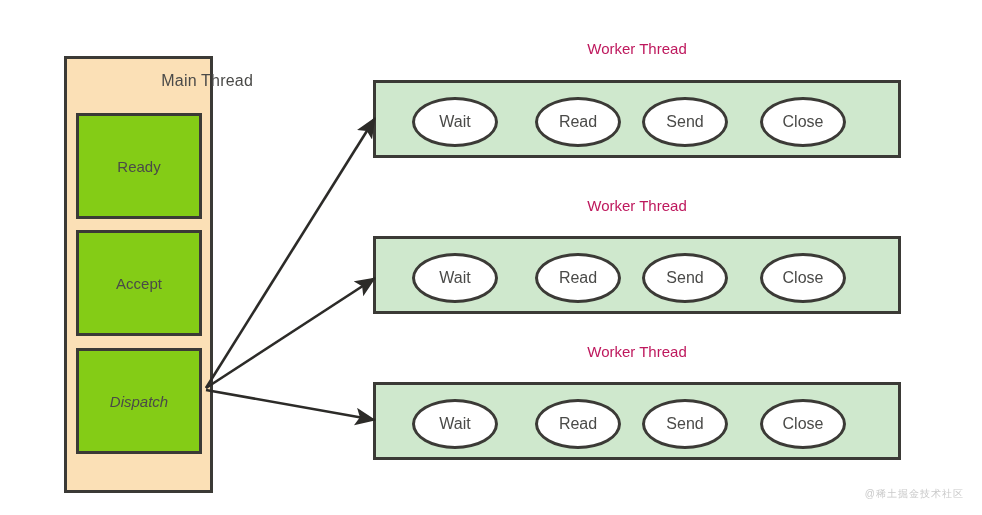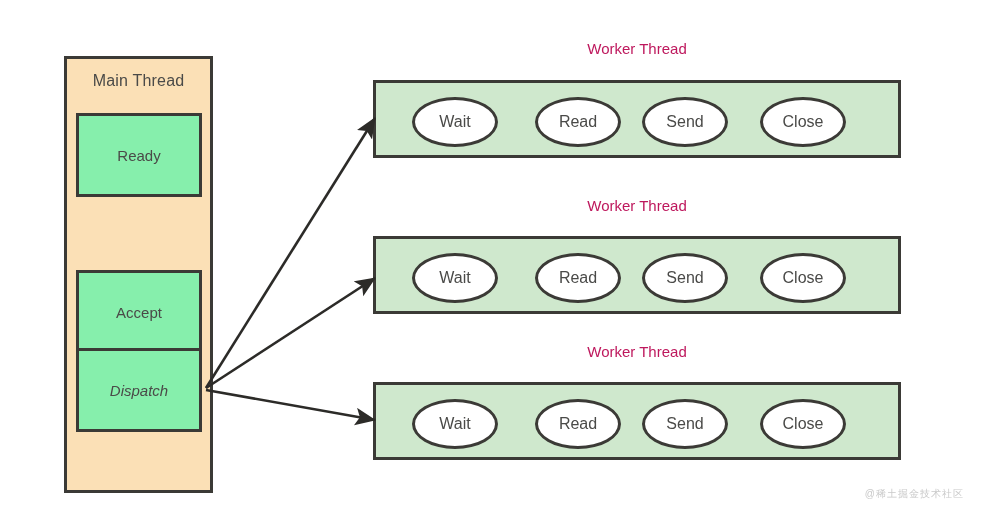--- a/index.html
+++ b/index.html
@@ -33,41 +33,42 @@
     height: 437px;
     background: #fbe0b6;
     border: 3px solid #3b3a36;
     box-sizing: border-box;
   }
   .main-thread-title {
     position: absolute;
     left: 64px;
     top: 72px;
     width: 149px;
-    text-align: center;
+    text-align: right;
     font-size: 16px;
     color: #4a4a48;
     letter-spacing: 0.2px;
+    padding-left: 40px;
   }
   .stage-box {
     position: absolute;
     left: 76px;
     width: 126px;
-    height: 84px;
-    background: #86efac;
+    height: 106px;
+    background: #84cc16;
     border: 3px solid #3b3a36;
     box-sizing: border-box;
     display: flex;
     align-items: center;
     justify-content: center;
     font-size: 15px;
     color: #4a4a48;
   }
   .stage-ready    { top: 113px; }
-  .stage-accept   { top: 230px; margin-top: 40px; }
+  .stage-accept   { top: 230px; }
   .stage-dispatch { top: 348px; font-style: italic; }
 
   
   .worker-label {
     position: absolute;
     left: 373px;
     width: 528px;
     text-align: center;
     font-size: 15px;
     color: #be185d;

